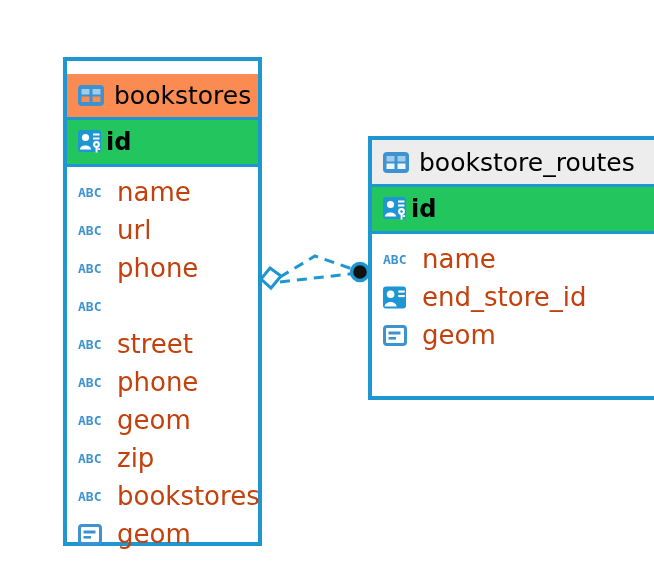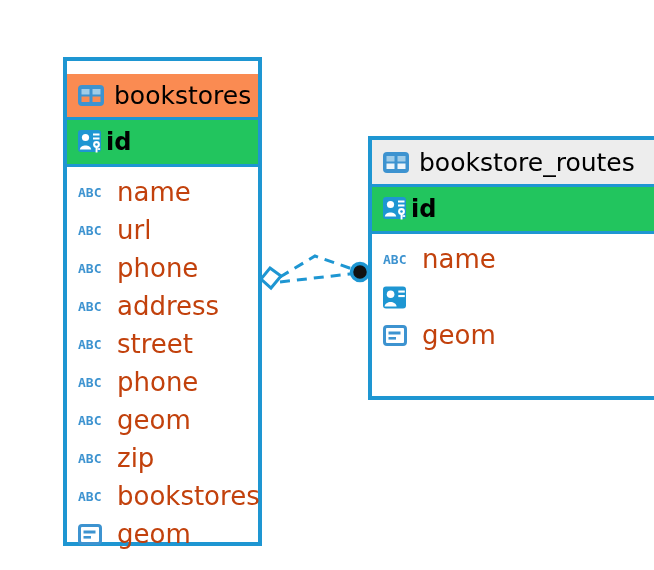--- a/index.html
+++ b/index.html
@@ -162,21 +162,20 @@
       <div class="field-row">
         <span class="abc-icon">ABC</span>
         <span class="field-name">url</span>
       </div>
       <div class="field-row">
         <span class="abc-icon">ABC</span>
         <span class="field-name">phone</span>
       </div>
       <div class="field-row">
         <span class="abc-icon">ABC</span>
-        <span class="field-name">address</span>
       </div>
       <div class="field-row">
         <span class="abc-icon">ABC</span>
         <span class="field-name">street</span>
       </div>
       <div class="field-row">
         <span class="abc-icon">ABC</span>
         <span class="field-name">phone</span>
       </div>
       <div class="field-row">
@@ -244,20 +243,21 @@
       <div class="field-row">
         <span class="icon" style="width:30px;">
           <svg width="24" height="23" viewBox="0 0 24 23">
             <rect x="0" y="0.5" width="23" height="22" rx="3" fill="#1e96d2"></rect>
             <circle cx="7.6" cy="8.2" r="3.8" fill="#ffffff"></circle>
             <path d="M1.6 20.5 C2.3 14.4 12.9 14.4 13.6 20.5 Z" fill="#ffffff"></path>
             <rect x="15.3" y="4.5" width="6.5" height="2.1" fill="#ffffff"></rect>
             <rect x="15.3" y="9.0" width="6.5" height="2.1" fill="#ffffff"></rect>
           </svg>
         </span>
+        <span class="field-name">end_store_id</span>
       </div>
       <div class="field-row">
         <span class="icon" style="width:30px;">
           <svg width="24" height="21" viewBox="0 0 24 21">
             <rect x="1.5" y="1.5" width="21" height="18" rx="2.5" fill="#ffffff" stroke="#3d93d0" stroke-width="3"></rect>
             <rect x="5.5" y="6.5" width="12" height="3" fill="#3d93d0"></rect>
             <rect x="5.5" y="12" width="7.5" height="2.6" fill="#3d93d0"></rect>
           </svg>
         </span>
         <span class="field-name">geom</span>

